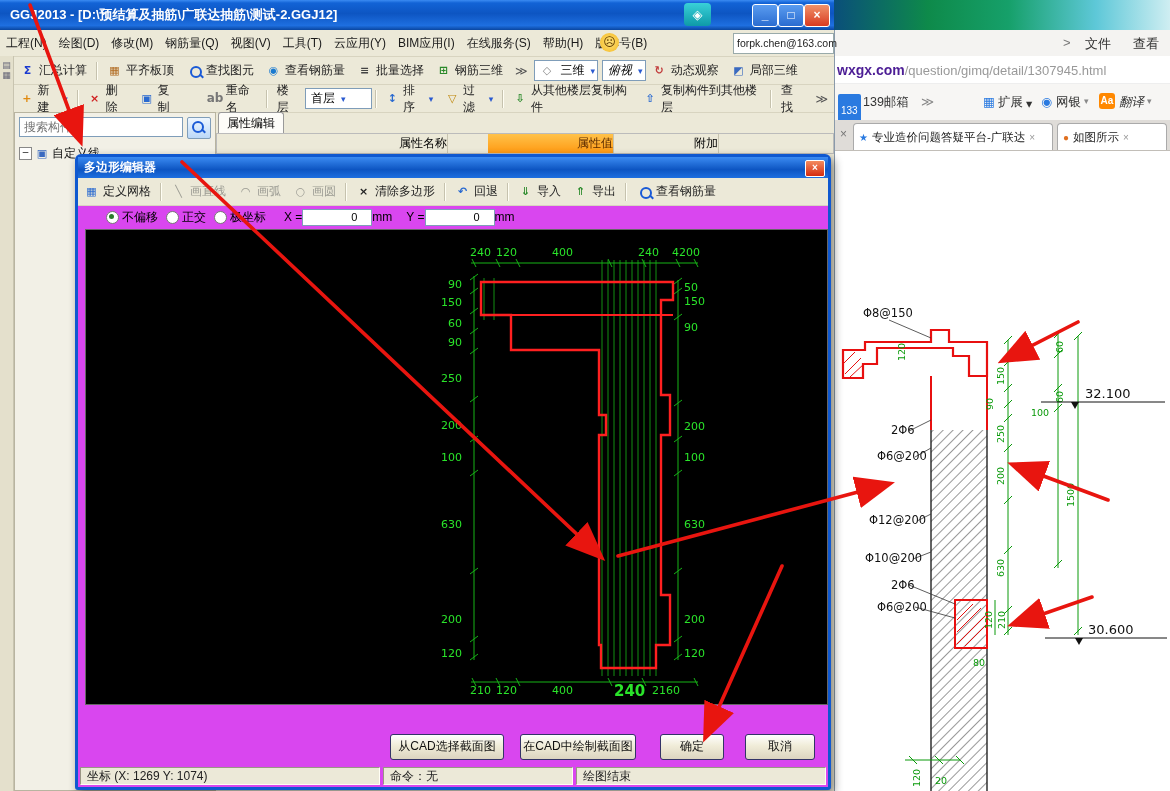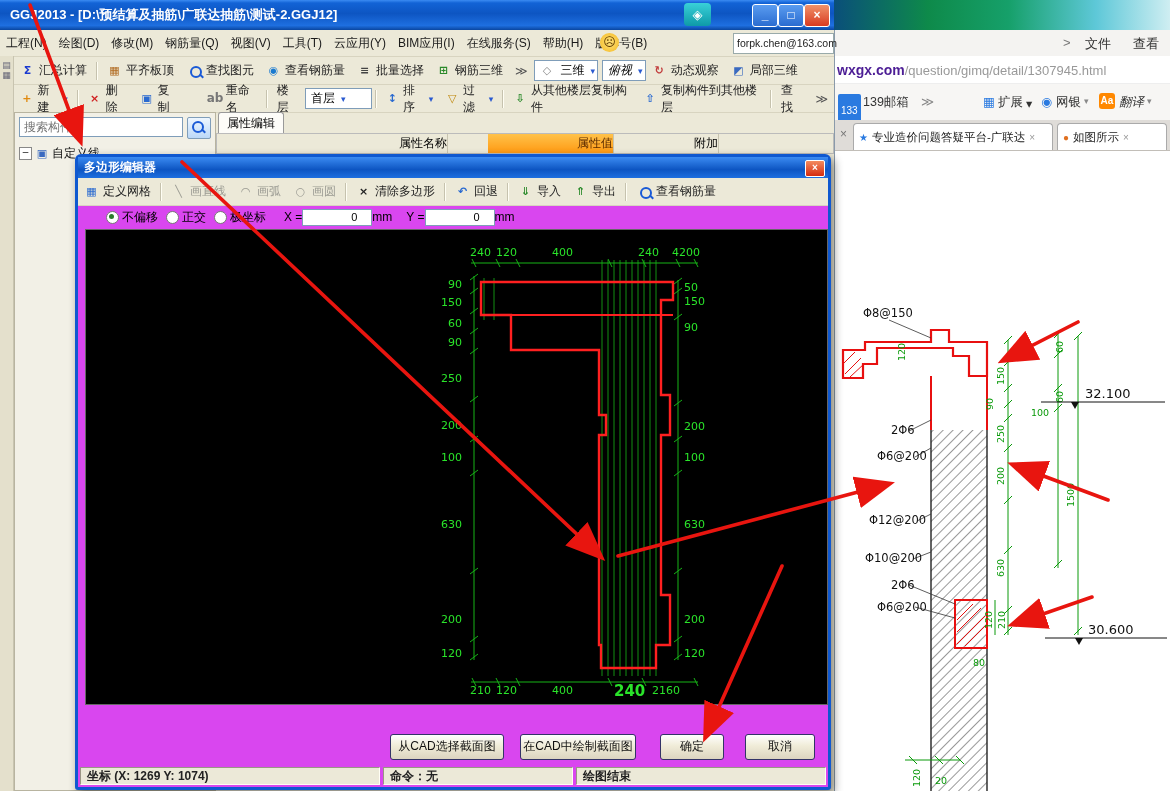--- a/index.html
+++ b/index.html
@@ -68,21 +68,21 @@
   #dlg-row2{position:absolute;left:0;top:48px;width:750px;height:24px;display:flex;align-items:center;
     font-size:12px;padding-left:20px;box-sizing:border-box;}
   .radio{width:11px;height:11px;border:1px solid #777;border-radius:50%;background:#fff;position:relative;margin:0 3px 0 8px;}
   .radio.sel:after{content:"";position:absolute;left:2px;top:2px;width:5px;height:5px;border-radius:50%;background:#2c7a2c;}
   .num-in{width:70px;height:17px;border:1px solid #7f9db9;font-size:11px;text-align:right;padding-right:14px;box-sizing:border-box;}
   #canvas{position:absolute;left:7px;top:72px;width:743px;height:476px;background:#000;border:1px solid #666;box-sizing:border-box;}
   #dyn-bar{position:absolute;left:0;top:550px;width:750px;height:18px;font-size:12px;color:#222;
     padding-left:14px;box-sizing:border-box;line-height:18px;background:#ece9d8;}
   .xp-btn{position:absolute;height:24px;border:1px solid #336;border-radius:3px;font-size:12px;color:#111;
     background:linear-gradient(#fefefe,#f0ecd8 45%,#dcd4c0);text-align:center;line-height:22px;}
-  #dlg-status{position:absolute;left:0;top:608px;width:750px;height:22px;display:flex;gap:3px;padding:2px;box-sizing:border-box;font-weight:bold;}
+  #dlg-status{position:absolute;left:0;top:608px;width:750px;height:22px;display:flex;gap:3px;padding:2px;box-sizing:border-box;}
   .st-cell{border:1px solid;border-color:#9a9684 #fffef4 #fffef4 #9a9684;font-size:12px;line-height:16px;
     padding:0 6px;color:#222;background:#ece9d8;}
 
   
   #wallpaper{left:834px;top:0;width:336px;height:30px;
     background:linear-gradient(90deg,#0a4f7a 0%,#0e8a4a 28%,#16a06a 52%,#5ec8d8 78%,#cfeef2 100%);}
   #browser{left:834px;top:30px;width:336px;height:761px;background:#fff;border-left:1px solid #8a9aaa;box-sizing:border-box;}
   #b-menu{position:absolute;left:0;top:0;width:335px;height:26px;background:#f4f3f1;border-bottom:1px solid #e2e0dc;
     font-size:13px;color:#333;}
   #b-url{position:absolute;left:0;top:26px;width:335px;height:28px;background:#fff;border-bottom:1px solid #eee;

